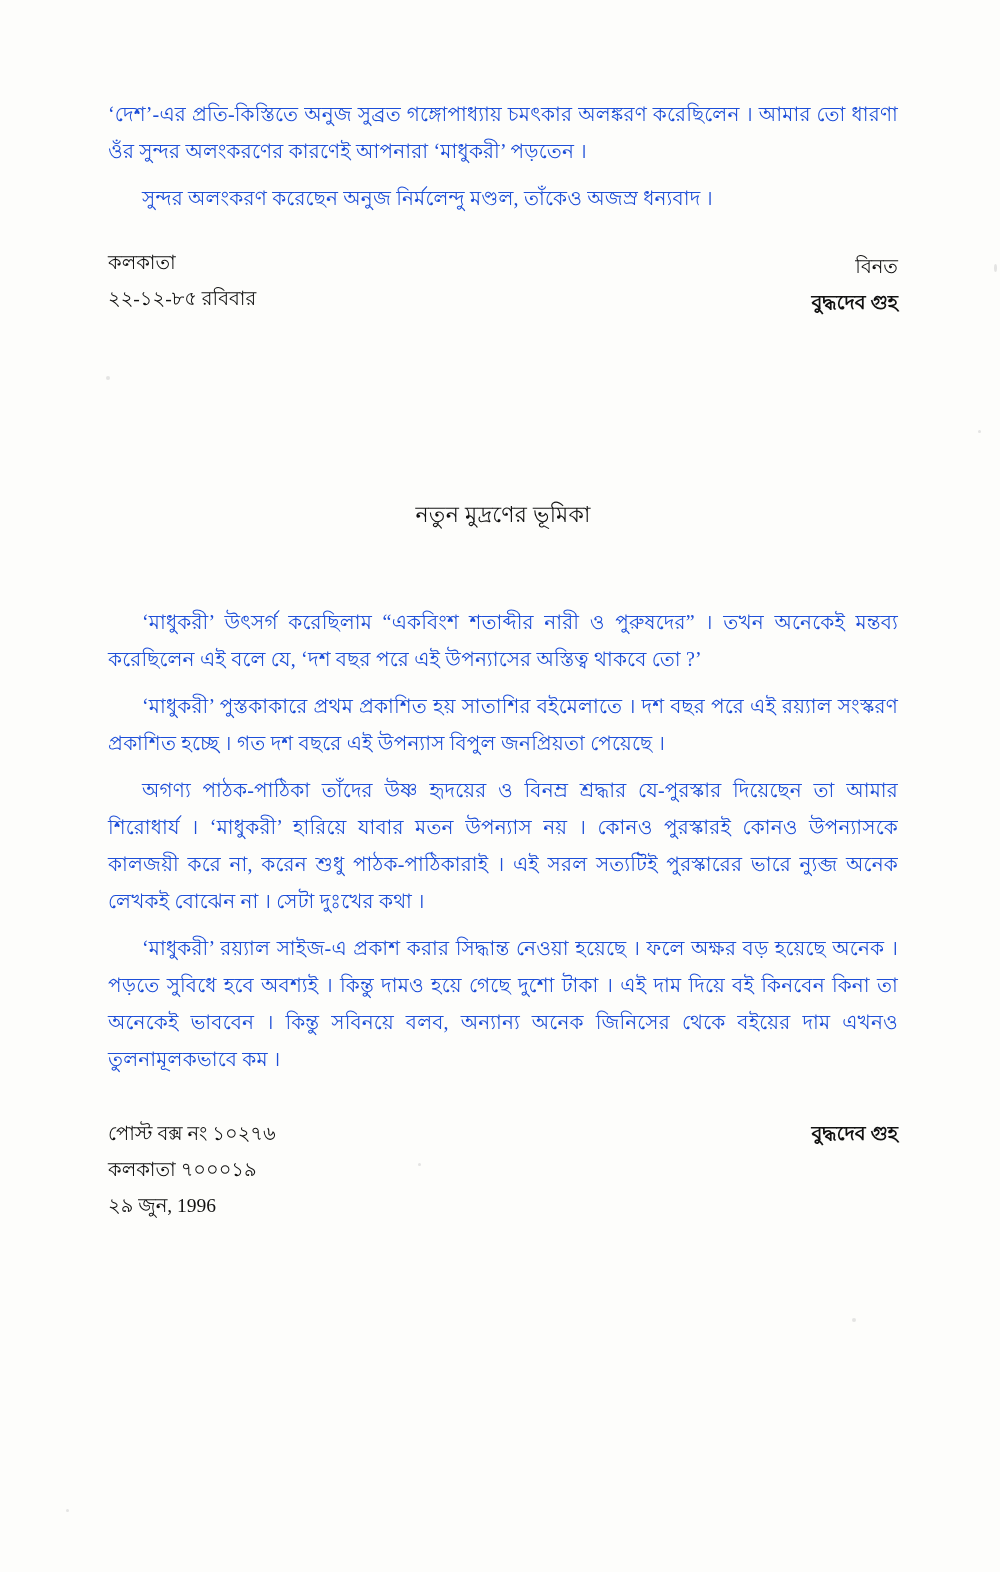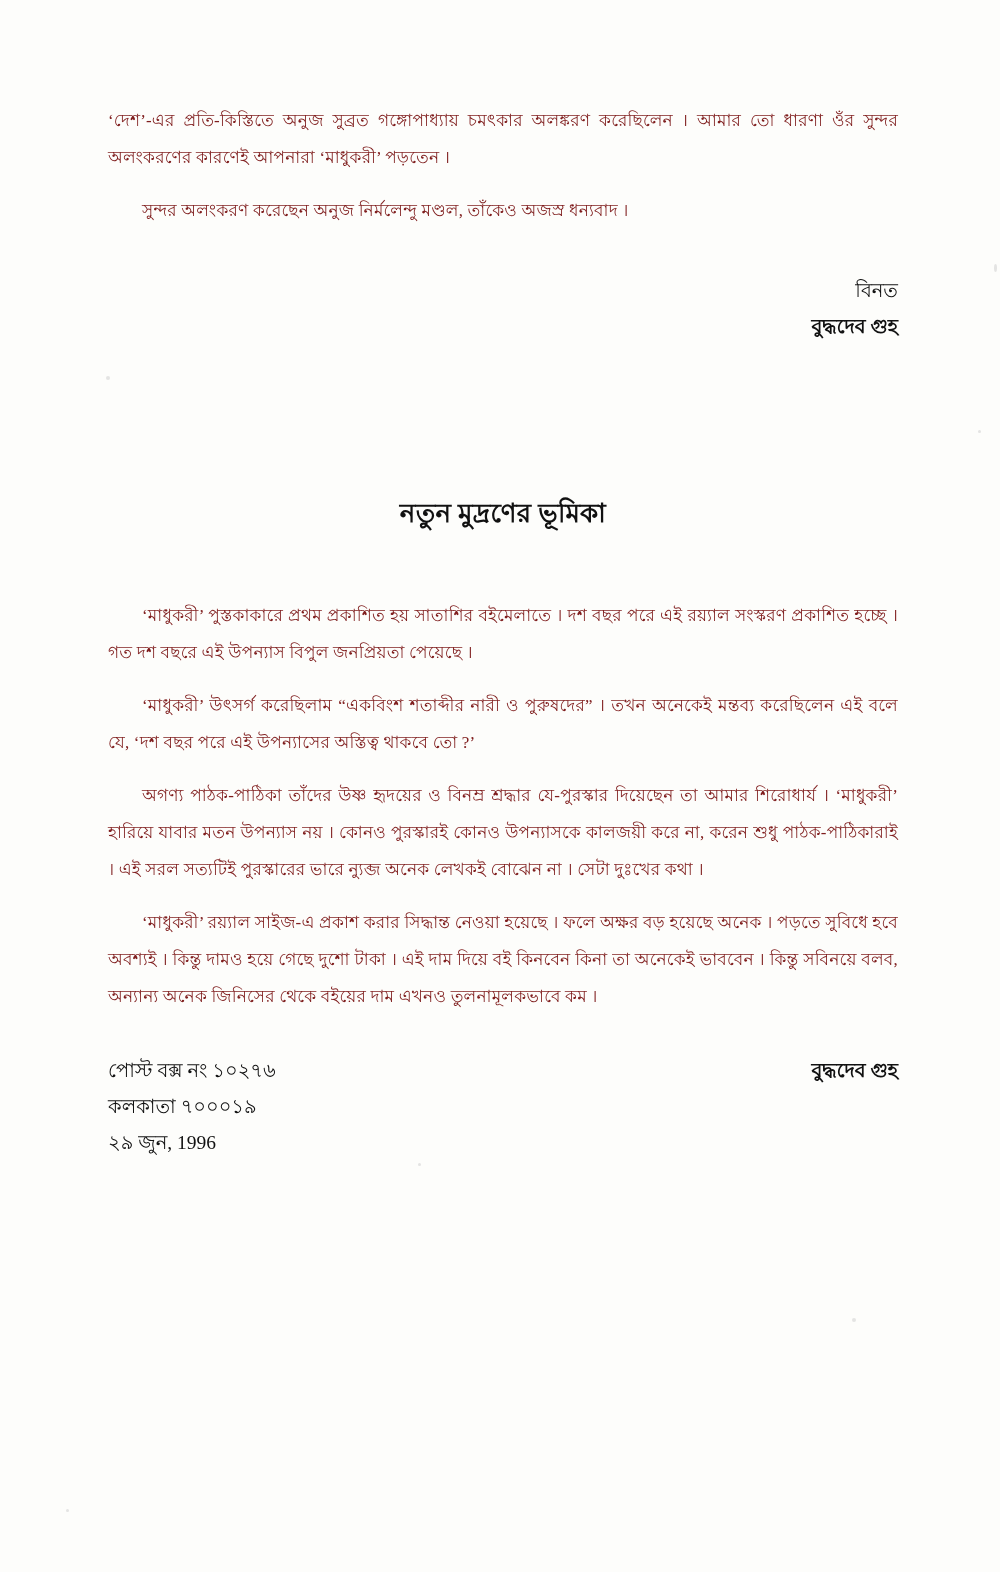--- a/index.html
+++ b/index.html
@@ -27,60 +27,60 @@
     border-radius: 50%;
     opacity: .55;
   }
   .content {
     position: absolute;
     left: 108px;
     top: 86px;
     width: 790px;
   }
   p.para {
-    margin: 16px 0 2px 0;
-    font-size: 17px;
+    margin: 10px 0 2px 0;
+    font-size: 20px;
     line-height: 37px;
     text-align: justify;
     text-justify: inter-word;
     letter-spacing: 0.2px;
-    color: #7f1d1d;
+    color: #1d4ed8;
   }
   p.indent {
     text-indent: 34px;
   }
   .sig-block {
     position: relative;
     margin-top: 28px;
     min-height: 86px;
   }
   .sig-left {
     position: absolute;
     left: 0;
     top: 0;
     font-size: 19.5px;
     line-height: 36px;
   }
   .sig-right {
     position: absolute;
     right: 0;
-    top: 16px;
+    top: 4px;
     text-align: right;
     font-size: 19.5px;
     line-height: 36px;
     font-weight: bold;
   }
   .sig-right .vinoto {
     font-weight: normal;
   }
   .section-title {
-    margin: 0;
+    margin: 16px;
     text-align: center;
-    font-size: 26px;
-    font-weight: bold;
+    font-size: 22px;
+    font-weight: normal;
     letter-spacing: .3px;
   }
   .gap-lg { height: 150px; }
   .gap-md { height: 44px; }
   .addr-block {
     position: relative;
     margin-top: 38px;
     min-height: 120px;
   }
   .addr-left {
@@ -112,36 +112,40 @@
   <span class="speck" style="left:66px;top:1509px;width:3px;height:3px;"></span>
   <span class="speck" style="left:978px;top:430px;width:3px;height:3px;"></span>
 
   <div class="content">
 
     <div>
       <p class="para">‘দেশ’-এর প্রতি-কিস্তিতে অনুজ সুব্রত গঙ্গোপাধ্যায় চমৎকার অলঙ্করণ করেছিলেন । আমার তো ধারণা ওঁর সুন্দর অলংকরণের কারণেই আপনারা ‘মাধুকরী’ পড়তেন ।</p>
       <p class="para indent">সুন্দর অলংকরণ করেছেন অনুজ নির্মলেন্দু মণ্ডল, তাঁকেও অজস্র ধন্যবাদ ।</p>
 
       <div class="sig-block">
+        <div class="sig-left">
+          <span class="line">কলকাতা</span>
+          <span class="line">২২-১২-৮৫ রবিবার</span>
+        </div>
         <div class="sig-right">
           <span class="line vinoto">বিনত</span>
           <span class="line">বুদ্ধদেব গুহ</span>
         </div>
       </div>
     </div>
 
     <div class="gap-lg"></div>
 
     <div>
       <h2 class="section-title">নতুন মুদ্রণের ভূমিকা</h2>
 
       <div class="gap-md"></div>
 
+      <p class="para indent">‘মাধুকরী’ উৎসর্গ করেছিলাম “একবিংশ শতাব্দীর নারী ও পুরুষদের” ।  তখন অনেকেই মন্তব্য করেছিলেন এই বলে যে, ‘দশ বছর পরে এই উপন্যাসের অস্তিত্ব থাকবে তো ?’</p>
       <p class="para indent">‘মাধুকরী’ পুস্তকাকারে প্রথম প্রকাশিত হয় সাতাশির বইমেলাতে ।  দশ বছর পরে এই রয়্যাল সংস্করণ প্রকাশিত হচ্ছে ।  গত দশ বছরে এই উপন্যাস বিপুল জনপ্রিয়তা পেয়েছে ।</p>
-      <p class="para indent">‘মাধুকরী’ উৎসর্গ করেছিলাম “একবিংশ শতাব্দীর নারী ও পুরুষদের” ।  তখন অনেকেই মন্তব্য করেছিলেন এই বলে যে, ‘দশ বছর পরে এই উপন্যাসের অস্তিত্ব থাকবে তো ?’</p>
       <p class="para indent">অগণ্য পাঠক-পাঠিকা তাঁদের উষ্ণ হৃদয়ের ও বিনম্র শ্রদ্ধার যে-পুরস্কার দিয়েছেন তা আমার শিরোধার্য ।  ‘মাধুকরী’ হারিয়ে যাবার মতন উপন্যাস নয় ।  কোনও পুরস্কারই কোনও উপন্যাসকে কালজয়ী করে না, করেন শুধু পাঠক-পাঠিকারাই ।  এই সরল সত্যটিই পুরস্কারের ভারে ন্যুব্জ অনেক লেখকই বোঝেন না ।  সেটা দুঃখের কথা ।</p>
       <p class="para indent">‘মাধুকরী’ রয়্যাল সাইজ-এ প্রকাশ করার সিদ্ধান্ত নেওয়া হয়েছে ।  ফলে অক্ষর বড় হয়েছে অনেক ।  পড়তে সুবিধে হবে অবশ্যই ।  কিন্তু দামও হয়ে গেছে দুশো টাকা ।  এই দাম দিয়ে বই কিনবেন কিনা তা অনেকেই ভাববেন ।  কিন্তু সবিনয়ে বলব, অন্যান্য অনেক জিনিসের থেকে বইয়ের দাম এখনও তুলনামূলকভাবে কম ।</p>
 
       <div class="addr-block">
         <div class="addr-left">
           <span class="line">পোস্ট বক্স নং ১০২৭৬</span>
           <span class="line">কলকাতা ৭০০০১৯</span>
           <span class="line">২৯ জুন, 1996</span>
         </div>
         <div class="addr-right">

